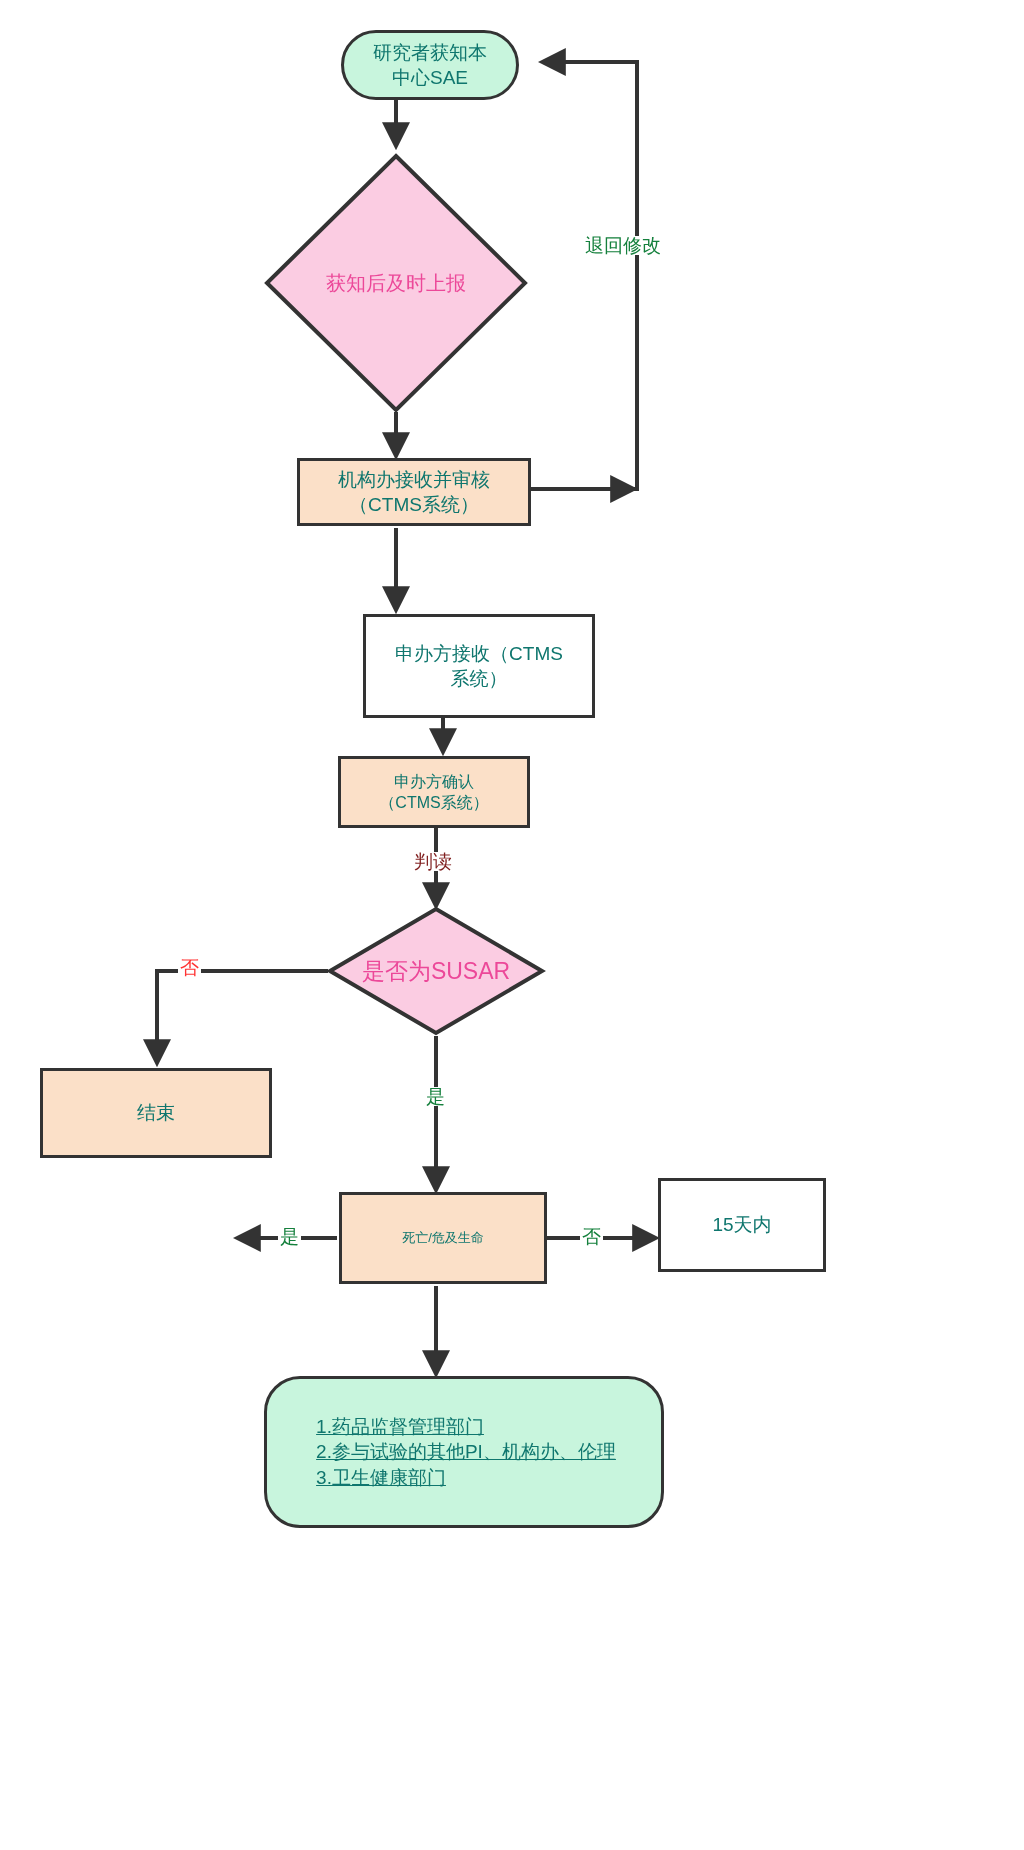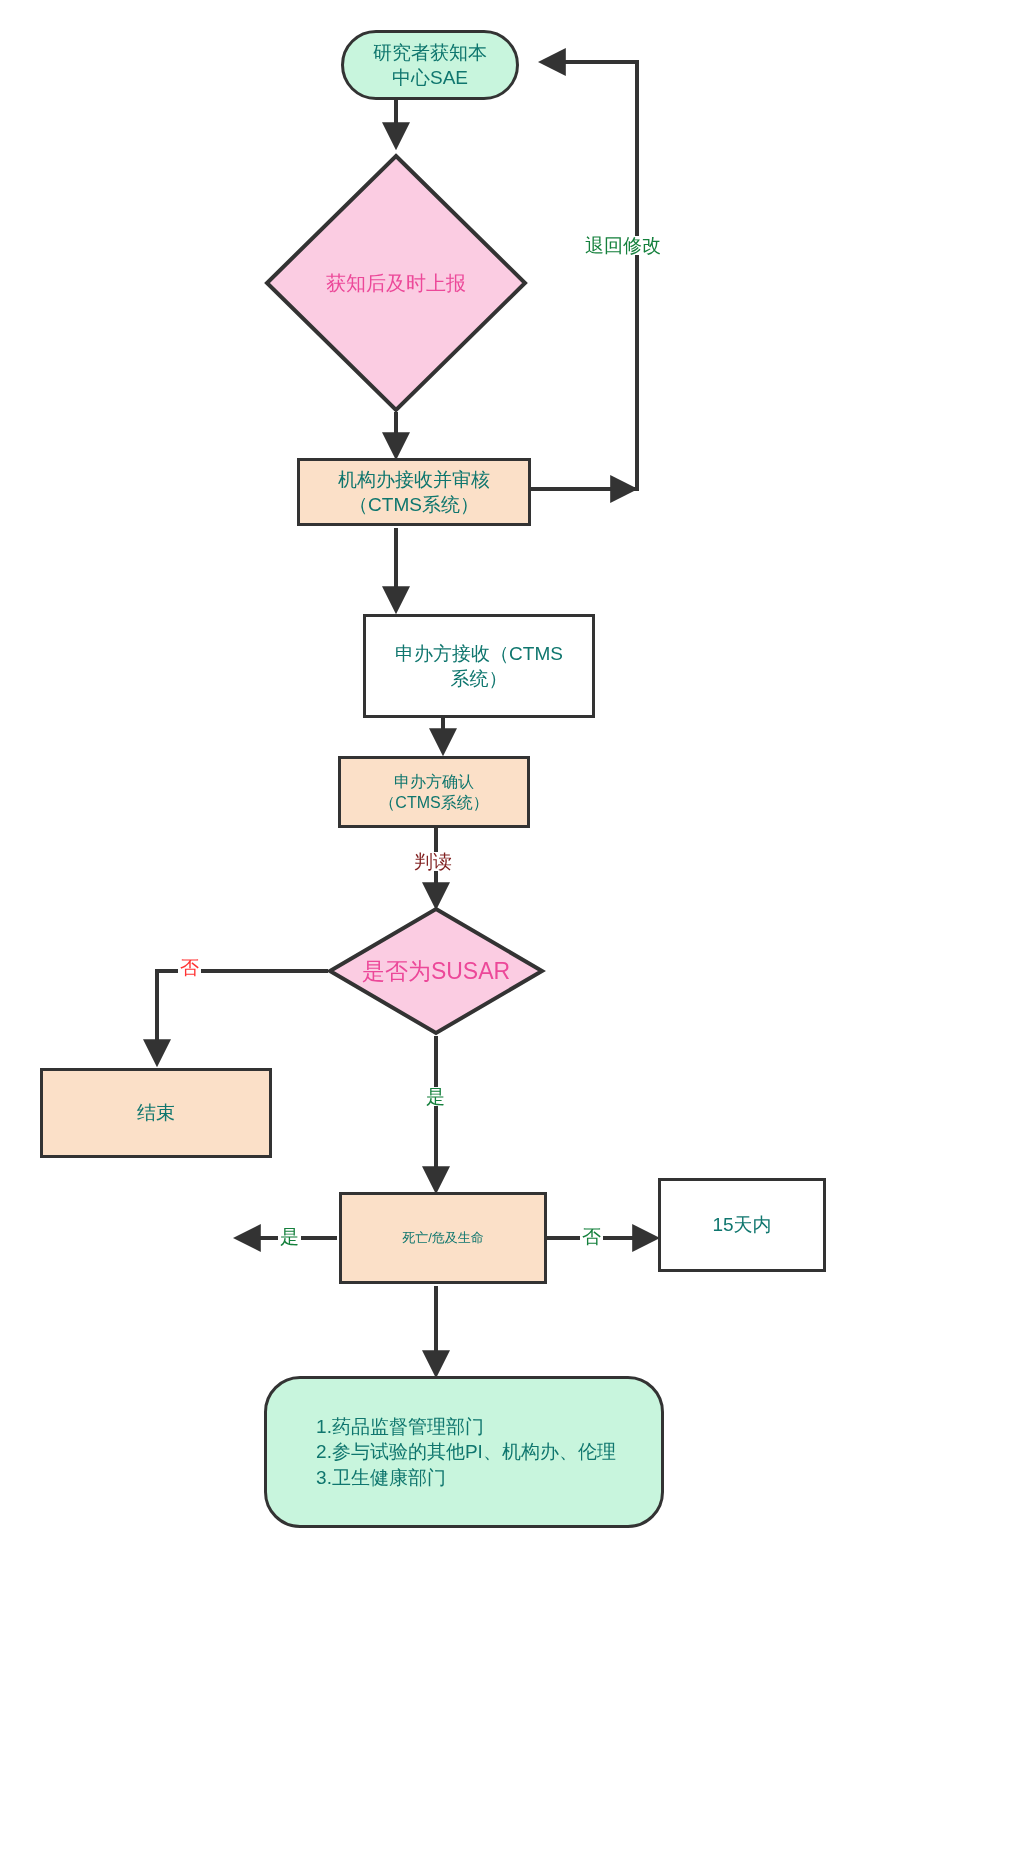--- a/index.html
+++ b/index.html
@@ -80,21 +80,21 @@
     white-space: nowrap;
   }
   .lbl-dark { color: #15803d; }
   .lbl-blue { color: #7f1d1d; }
   .lbl-red  { color: #ff3333; }
   .final-list {
     display: block;
     text-align: left;
     padding-left: 4px;
   }
-  .final-list .li { display: block; white-space: nowrap; }
+  .final-list .li { display: block; white-space: nowrap; text-decoration: underline; }
 </style>
 </head>
 <body>
 
 <div id="stage">
 
   <svg id="edges" viewBox="0 0 1024 1850" xmlns="http://www.w3.org/2000/svg">
     <defs>
       <marker id="arrow" viewBox="0 0 10 10" refX="8.5" refY="5" markerWidth="7" markerHeight="7" orient="auto-start-reverse">
         <path d="M 0 0 L 10 5 L 0 10 z" fill="#333333"></path>

